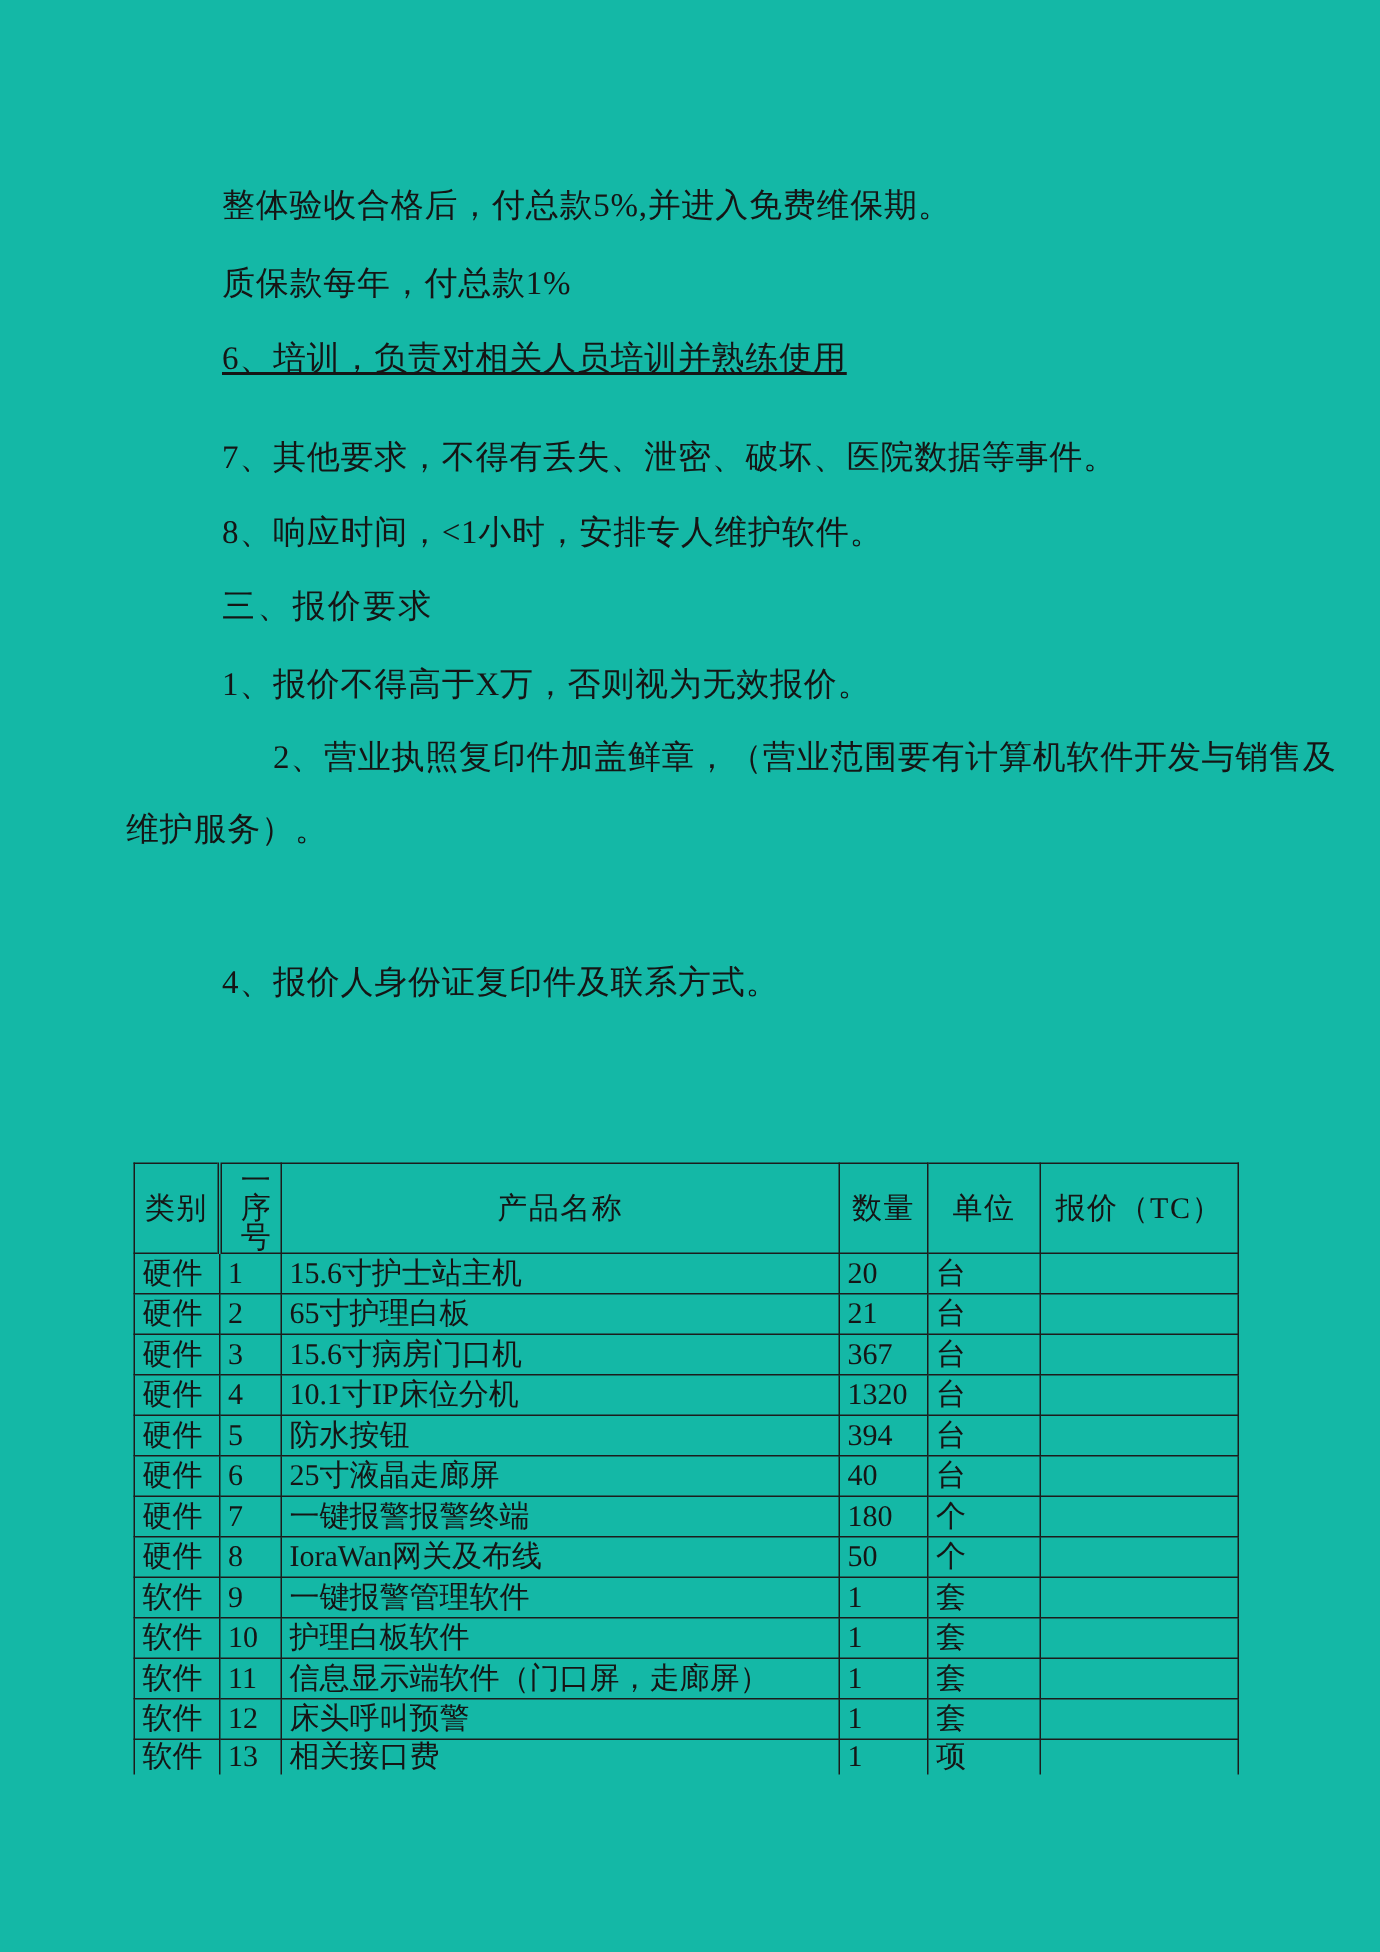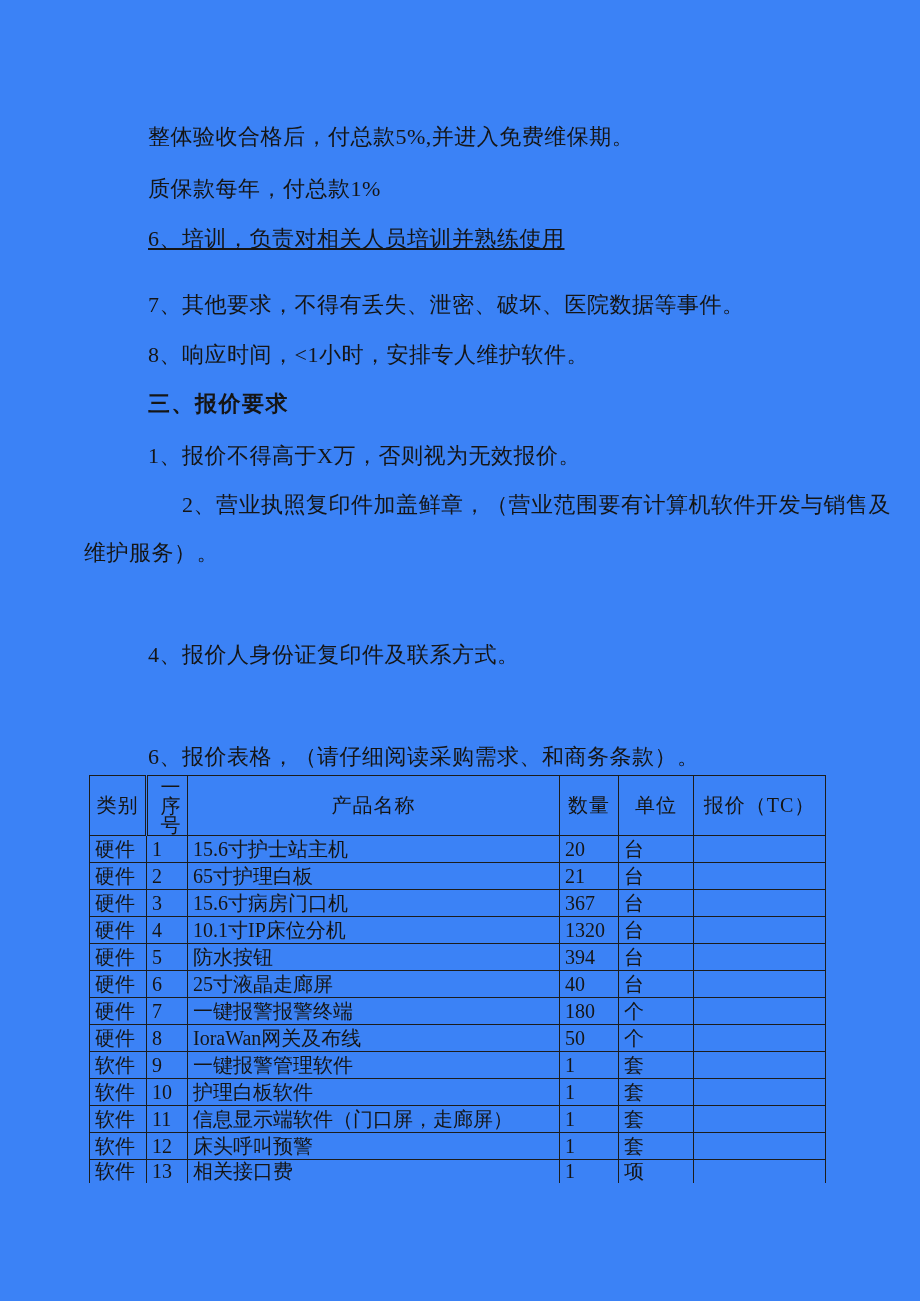--- a/index.html
+++ b/index.html
@@ -1,20 +1,20 @@
 <!DOCTYPE html>
 <html><head>
 <meta charset="utf-8">
 <style>
   html,body{margin:0;padding:0;background:#fff;}
   .page{
     position:relative;
     width:920px;
     height:1301px;
-    background:#3b82f6;
+    background:#14b8a6;
     overflow:hidden;
     font-family:"Liberation Serif","DejaVu Serif",serif;
     color:#151515;
   }
   
   .line{
     position:absolute;
     left:148px;
     font-size:22px;
     line-height:26px;
@@ -34,21 +34,21 @@
   .t-l10{top:642px;}
   .t-l11{top:692px;}
   .t-l12{top:744px;}
   .heading{
     position:absolute;
     left:148px;
     top:389px;
     margin:0;
     font-family:"Liberation Sans","DejaVu Sans",sans-serif;
     font-size:22px;
-    font-weight:bold;
+    font-weight:normal;
     letter-spacing:1.5px;
     white-space:nowrap;
   }
   
   table.quote{
     position:absolute;
     left:89px;
     top:775px;
     border-collapse:collapse;
     table-layout:fixed;
@@ -103,21 +103,20 @@
   <div class="line t-l3">6、培训，负责对相关人员培训并熟练使用</div>
   <div class="line t-l4">7、其他要求，不得有丢失、泄密、破坏、医院数据等事件。</div>
   <div class="line t-l5">8、响应时间，&lt;1小时，安排专人维护软件。</div>
 
   <h2 class="heading">三、报价要求</h2>
 
   <div class="line t-l6">1、报价不得高于X万，否则视为无效报价。</div>
   <div class="line t-l7">2、营业执照复印件加盖鲜章，（营业范围要有计算机软件开发与销售及</div>
   <div class="line flush t-l8">维护服务）。</div>
   <div class="line t-l10">4、报价人身份证复印件及联系方式。</div>
-  <div class="line t-l12">6、报价表格，（请仔细阅读采购需求、和商务条款）。</div>
 
   <table class="quote">
     <colgroup>
       <col style="width:57px">
       <col style="width:41px">
       <col style="width:372px">
       <col style="width:59px">
       <col style="width:75px">
       <col style="width:132px">
     </colgroup>

